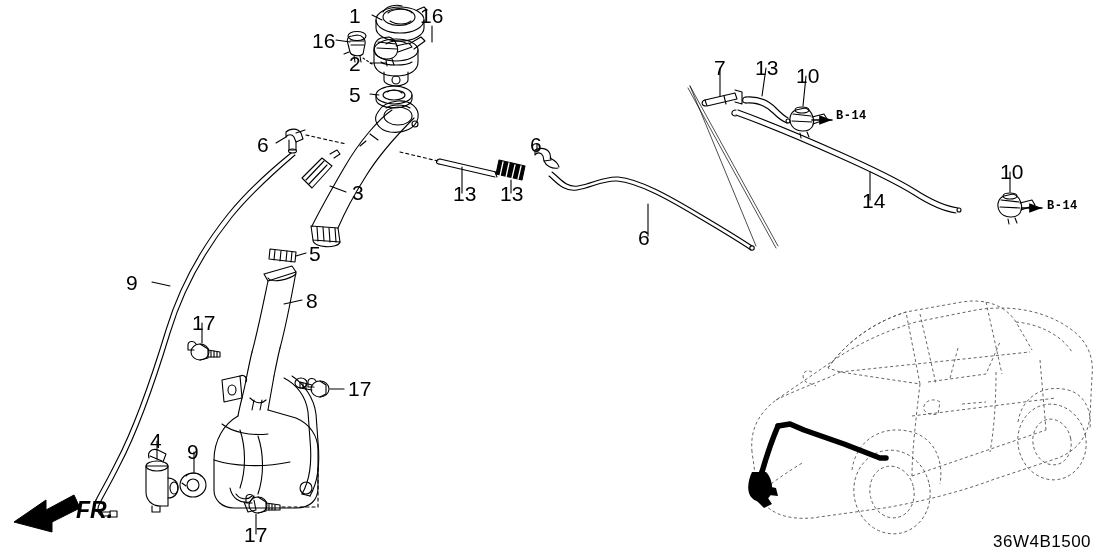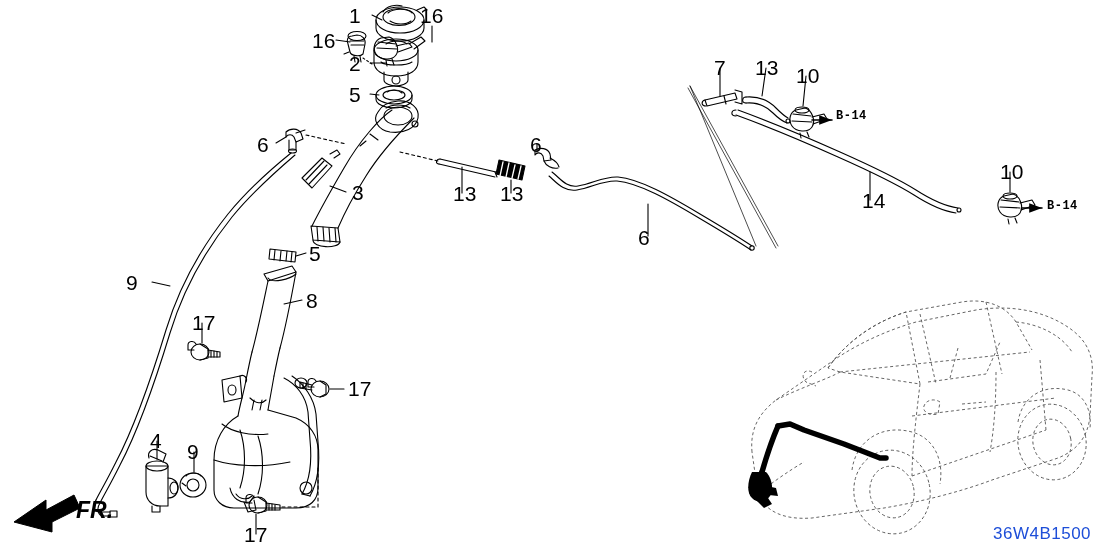--- a/index.html
+++ b/index.html
@@ -3,21 +3,21 @@
 <meta charset="utf-8">
 <title>Parts Diagram</title>
 <style>
   html,body{margin:0;padding:0;background:#ffffff;}
   body{font-family:"Liberation Sans", sans-serif;}
   #sheet{position:relative;width:1108px;height:554px;background:#fff;overflow:hidden;}
   #sheet svg{position:absolute;left:0;top:0;width:1108px;height:554px;}
   .lbl{position:absolute;font-family:"Liberation Sans", sans-serif;font-size:21px;color:#000;
        white-space:nowrap;line-height:1;}
   .lbl-bold{font-weight:bold;font-size:12px;letter-spacing:.5px;font-family:Liberation Mono, monospace;}
-  .code{position:absolute;font-size:17px;color:#1d4ed8;letter-spacing:.5px;}
+  .code{position:absolute;font-size:17px;color:#000000;letter-spacing:.5px;margin-top:8px;}
   .frtxt{position:absolute;font-weight:bold;font-size:23px;font-style:italic;color:#000;}
 </style>
 </head>
 <body>
 
 <div id="sheet">
 
   <svg viewBox="0 0 1108 554">
     <defs>
       <marker id="arrowsm" markerWidth="9" markerHeight="9" refX="8" refY="3" orient="auto">

